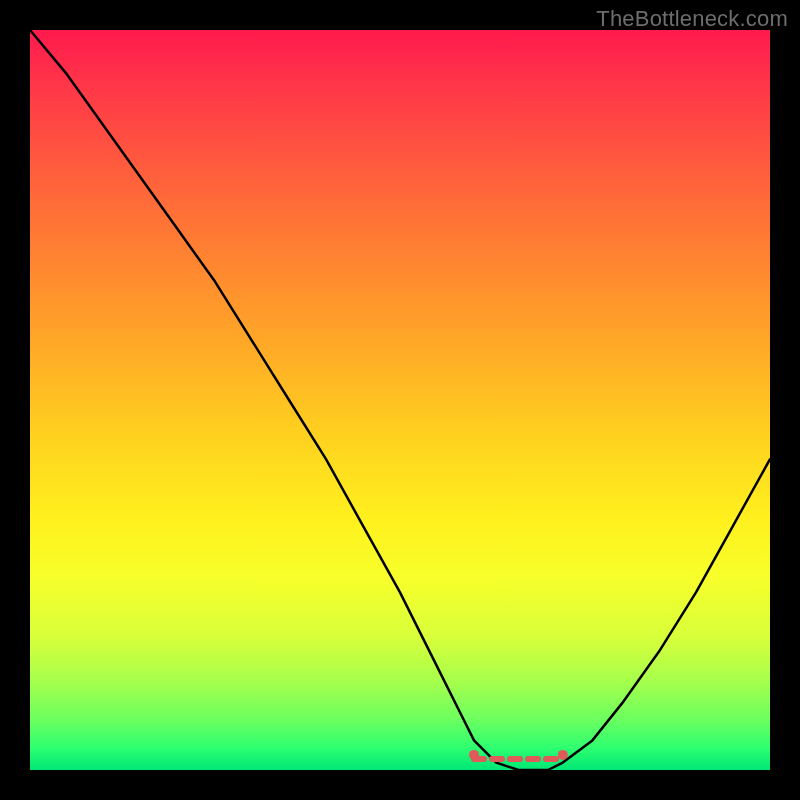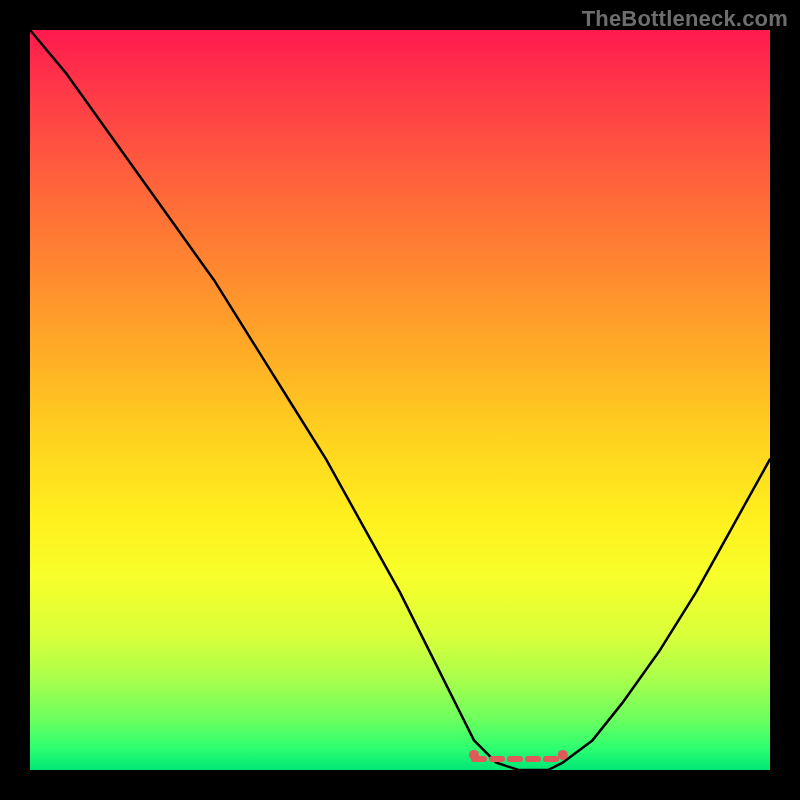--- a/index.html
+++ b/index.html
@@ -40,21 +40,21 @@
       #2eff70 97%,
       #00e676 100%
     );
   }
   .watermark {
     position: absolute;
     top: 6px;
     right: 12px;
     color: #6d6d6d;
     font-size: 22px;
-    font-weight: 700;
+    font-weight: 400;
     letter-spacing: 0.2px;
     user-select: none;
   }
   svg.overlay {
     position: absolute;
     left: 0;
     top: 0;
     width: 740px;
     height: 740px;
     overflow: visible;

